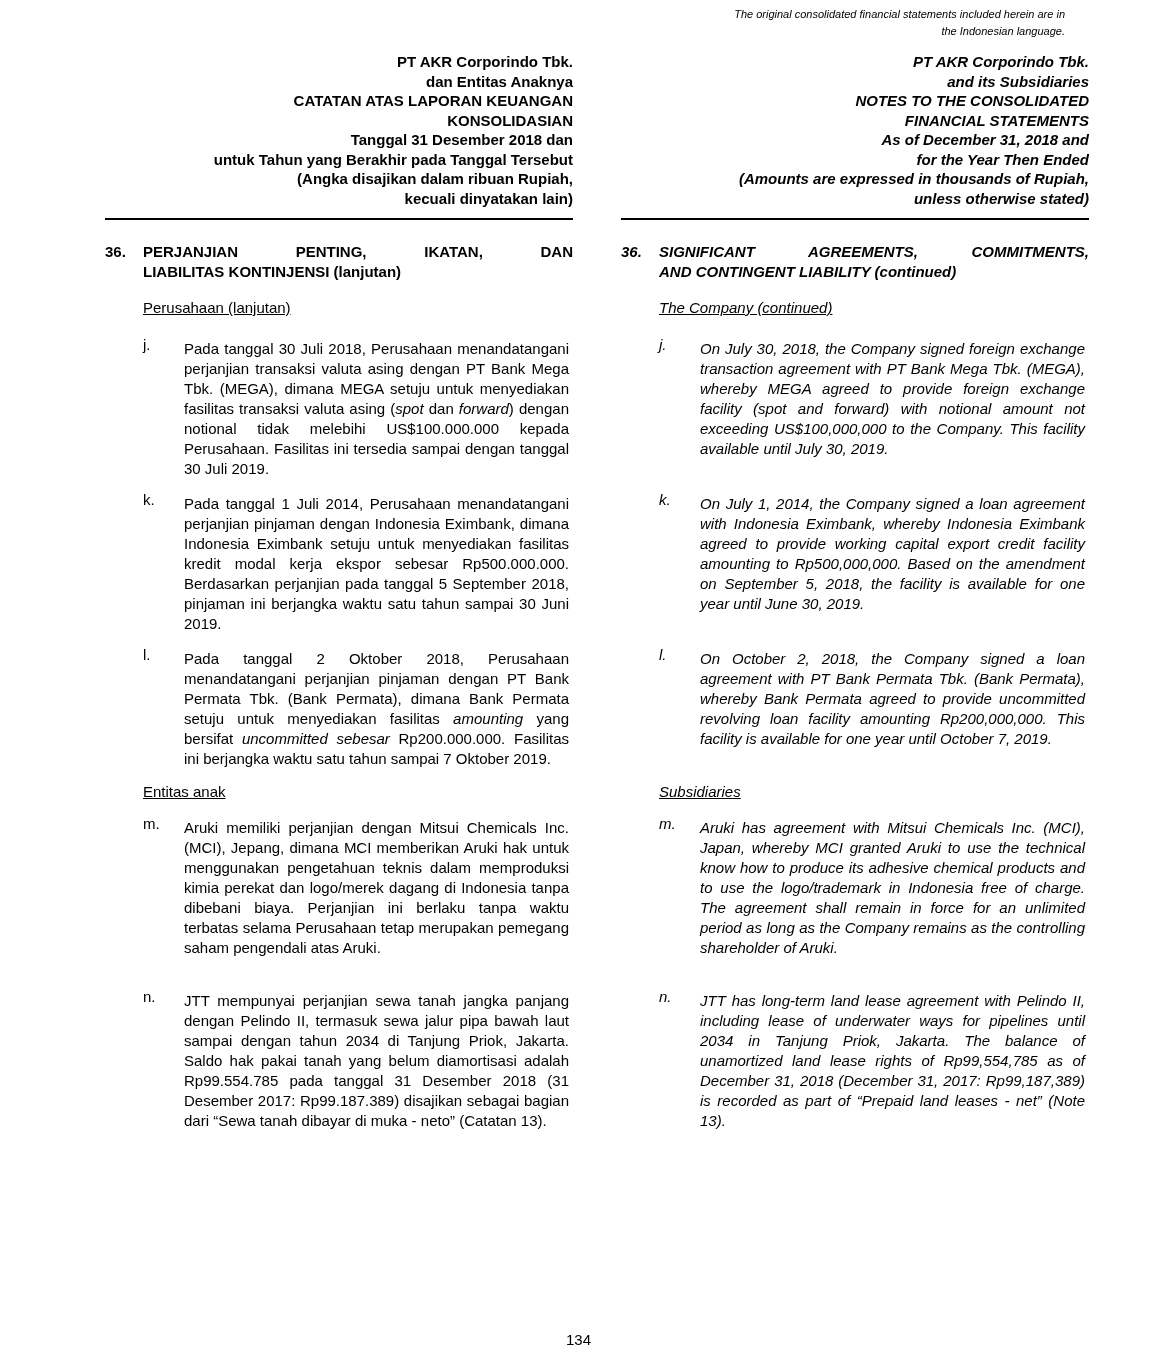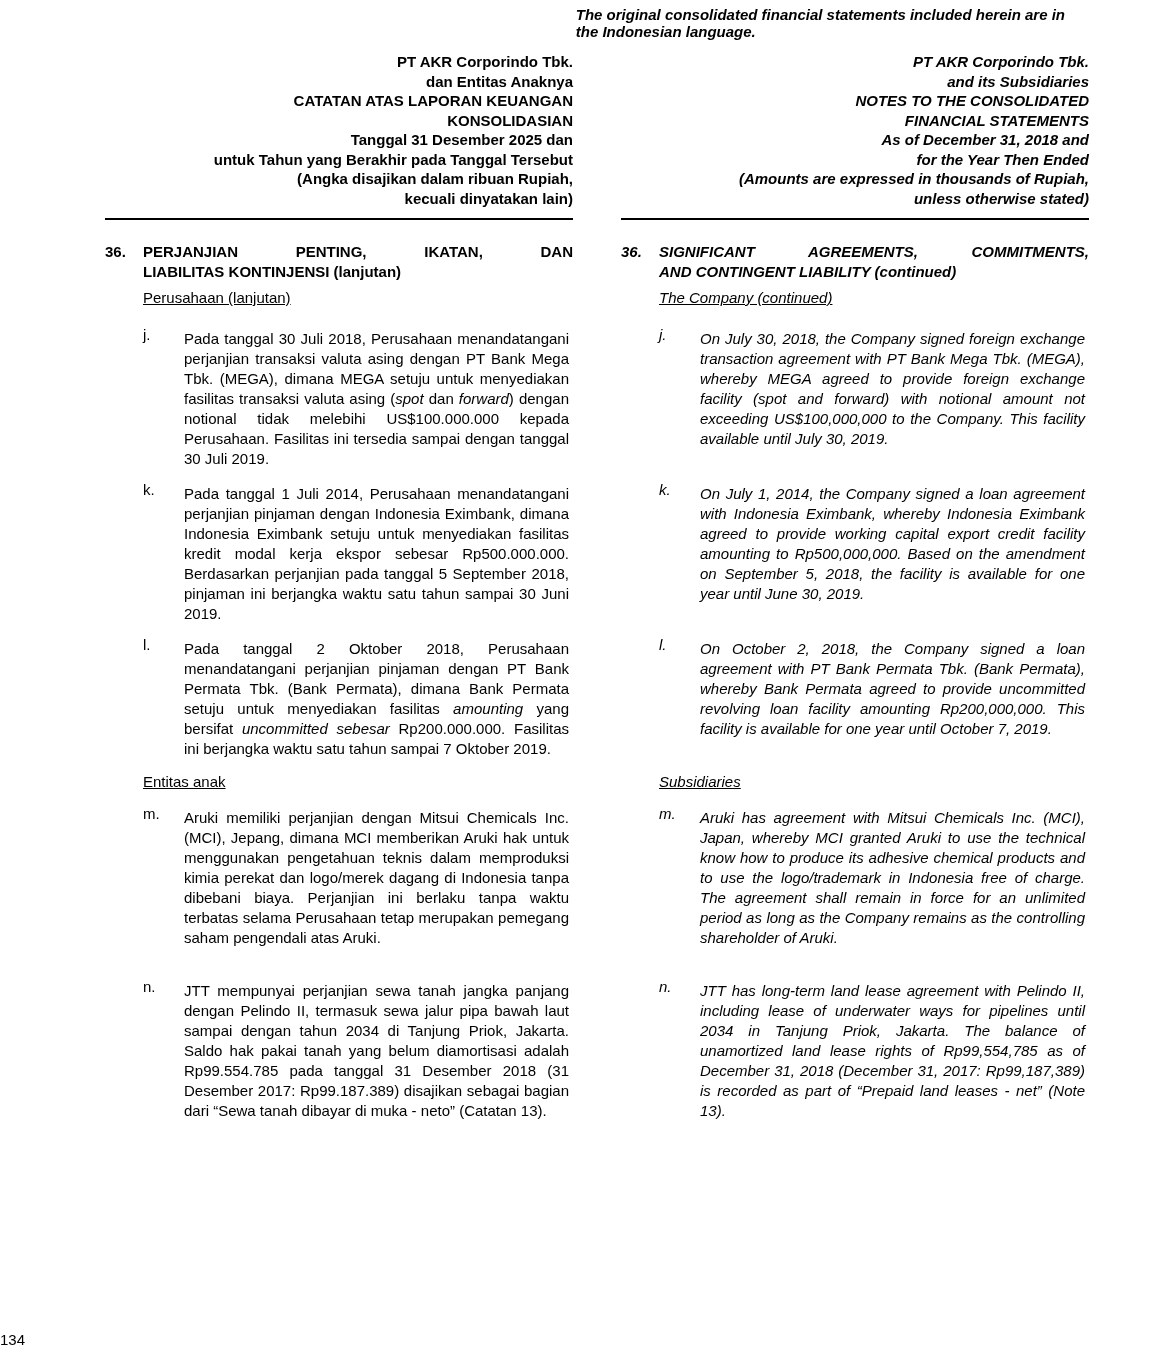--- a/index.html
+++ b/index.html
@@ -11,45 +11,44 @@
     background: #ffffff;
     color: #000000;
     font-family: "Liberation Sans", sans-serif;
     font-size: 15px;
     overflow: hidden;
   }
   .disclaimer {
     position: absolute;
     top: 6px;
     right: 92px;
-    text-align: left;
+    text-align: right;
     font-style: italic;
-    font-size: 15px;
+    font-size: 11px;
     line-height: 17px;
-    font-weight: bold;
   }
   .content {
     position: absolute;
     top: 52px;
     left: 105px;
     width: 984px;
   }
   .row { display: flex; gap: 48px; }
   .col { width: 468px; flex: none; }
   .en { font-style: italic; }
 
   .col-header {
     text-align: right;
     font-weight: bold;
     line-height: 19.5px;
   }
   .rule-row { margin-bottom: 22px; }
   .rule { border-top: 2.5px solid #000; margin-top: 10px; height: 0; }
 
-  .section-row { margin-bottom: 6px; }
+  .section-row { margin-bottom: 16px; }
   .section { display: flex; font-weight: bold; line-height: 20px; }
   .sec-no { width: 38px; flex: none; }
   .sec-title { flex: 1; }
   .sec-title .spread { text-align: justify; text-align-last: justify; }
 
   .sub-row { margin-bottom: 17px; justify-content: space-between; }
   .subheading { margin-left: 38px; text-decoration: underline; line-height: 20px; }
 
   .item-row-j, .item-row-k { margin-bottom: 7px; }
   .item-row-l { margin-bottom: 9px; }
@@ -64,20 +63,21 @@
     text-align: justify;
     line-height: 20px;
   }
   .it { font-style: italic; }
 
   .page-number {
     position: absolute;
     bottom: 16px;
     left: 0;
     right: 0;
+    text-align: center;
     font-size: 15px;
   }
 </style>
 </head>
 <body>
 
 <div class="page">
 
   <div class="disclaimer">
     <div>The original consolidated financial statements included herein are in</div>
@@ -86,21 +86,21 @@
 
   <div class="content">
 
     <div class="row header-row">
       <div class="col">
         <div class="col-header">
           <div>PT AKR Corporindo Tbk.</div>
           <div>dan Entitas Anaknya</div>
           <div>CATATAN ATAS LAPORAN KEUANGAN</div>
           <div>KONSOLIDASIAN</div>
-          <div>Tanggal 31 Desember 2025 dan</div>
+          <div>Tanggal 31 Desember 2018 dan</div>
           <div>untuk Tahun yang Berakhir pada Tanggal Tersebut</div>
           <div>(Angka disajikan dalam ribuan Rupiah,</div>
           <div>kecuali dinyatakan lain)</div>
         </div>
       </div>
       <div class="col en">
         <div class="col-header">
           <div>PT AKR Corporindo Tbk.</div>
           <div>and its Subsidiaries</div>
           <div>NOTES TO THE CONSOLIDATED</div>

